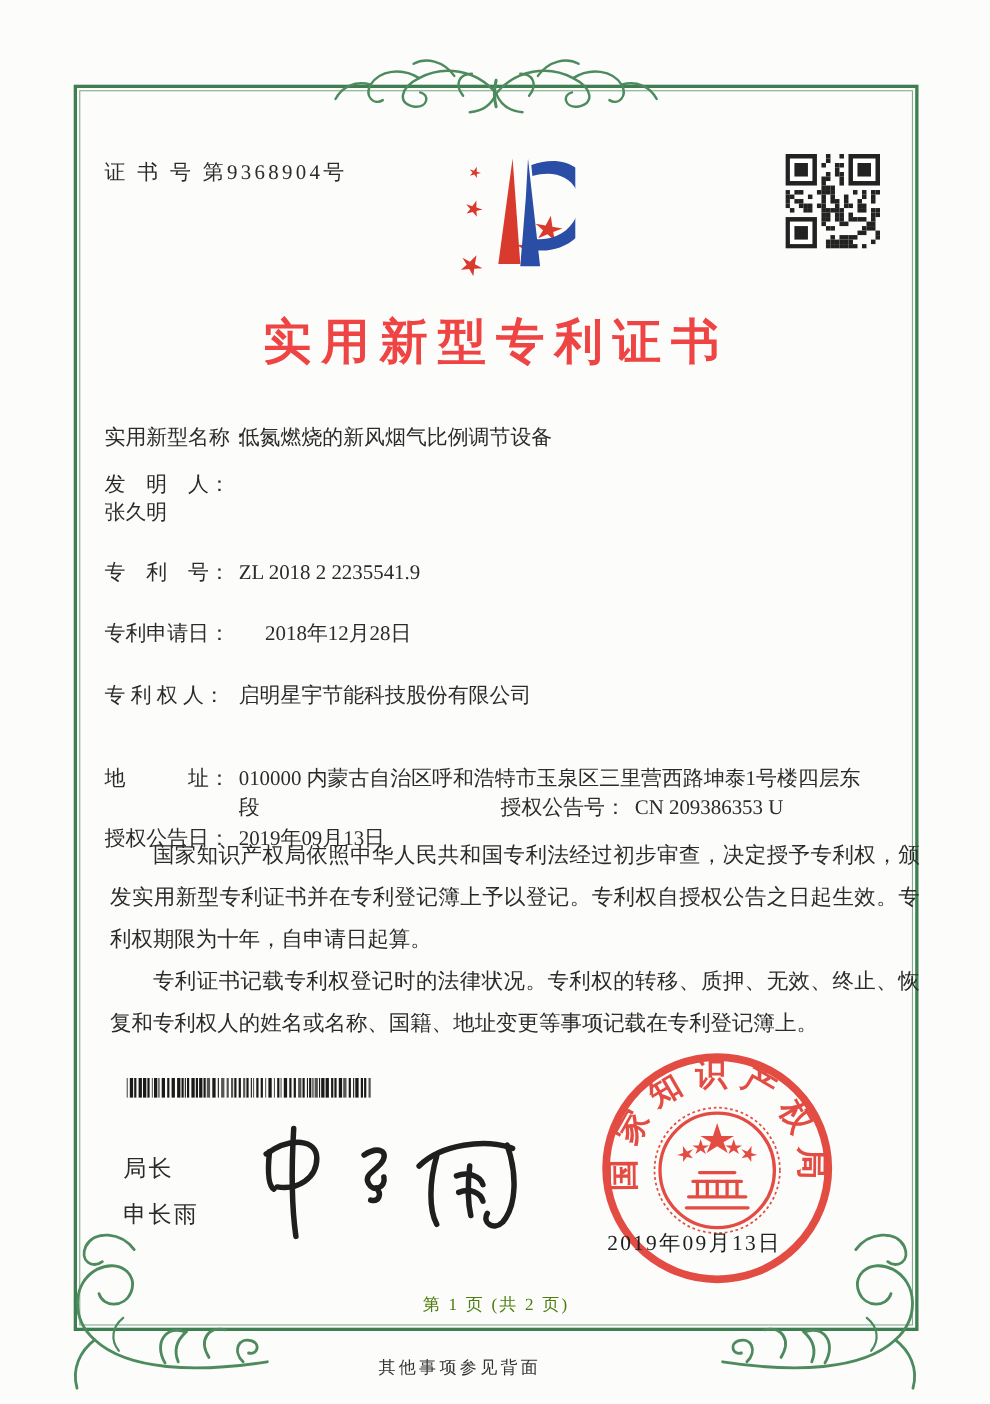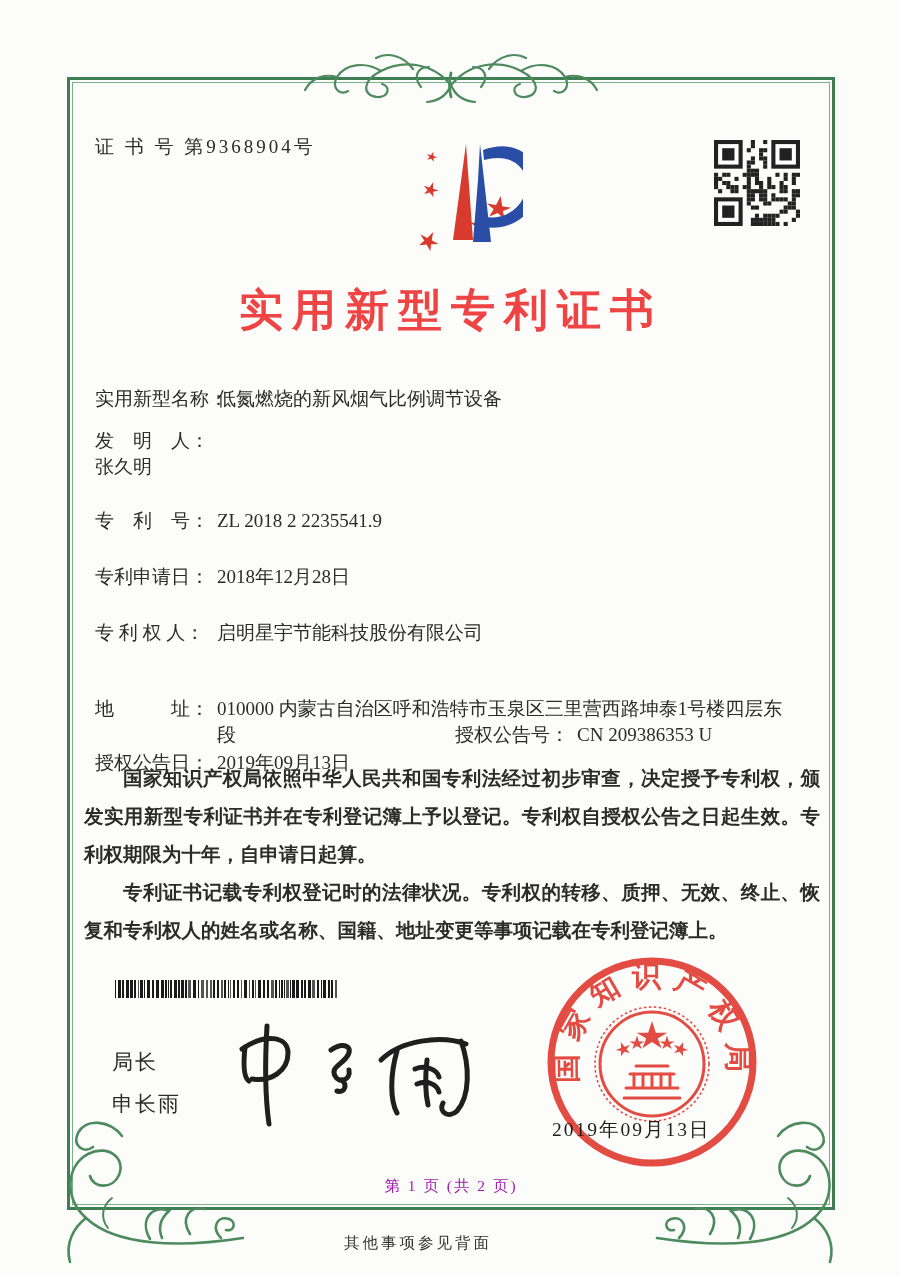--- a/index.html
+++ b/index.html
@@ -18,51 +18,51 @@
   
   .frame{left:67px;top:77px;width:768px;height:1133px;border:3px solid var(--green);}
   .frame-inner{position:absolute;inset:2px;border:1px solid var(--green-lt);}
 
   .ornament{pointer-events:none;}
   .orn-top{left:301px;top:47px;}
   .orn-bl{left:28px;top:1118px;}
   .orn-br{left:652px;top:1118px;transform:scaleX(-1);}
 
   
-  .cert-no{left:95px;top:134px;font-size:19px;letter-spacing:3px;}
+  .cert-no{left:95px;top:144px;font-size:19px;letter-spacing:3px;}
   .logo{left:383px;top:130px;}
   .qr{left:714px;top:140px;}
 
   .title{
     left:67px;top:281px;width:768px;text-align:center;
     font-size:44px;font-weight:700;letter-spacing:9px;color:#ef4444;
   }
 
   
   .field-row{left:95px;display:flex;font-size:19px;line-height:26px;}
   .field-label{width:122px;flex:none;white-space:pre;}
   .field-value{width:572px;}
   .row-1{top:386px;} .row-2{top:428px;flex-direction:column;} .row-3{top:508px;}
-  .row-4{top:564px;} .row-5{top:620px;} .row-6{top:696px;}
+  .row-4{top:564px;gap:24px;} .row-5{top:620px;} .row-6{top:696px;}
   .grant-row{left:95px;top:722px;display:flex;font-size:19px;line-height:26px;}
   .grant-date{width:360px;display:flex;margin-top:28px;}
   .grant-no{display:flex;}
 
   
-  .legal{left:84px;top:760px;width:736px;font-size:19.5px;line-height:38px;text-align:justify;font-weight:bold;}
+  .legal{left:100px;top:760px;width:736px;font-size:19.5px;line-height:38px;text-align:justify;}
   .legal p{text-indent:2em;}
 
   
   .barcode{left:115px;top:980px;}
   .officer-title{left:112px;top:1048px;font-size:21px;letter-spacing:2px;}
   .officer-name{left:112px;top:1090px;font-size:21px;letter-spacing:2px;}
   .signature{left:225px;top:1020px;}
   .seal{left:542px;top:952px;opacity:.93;}
   .seal-date{left:552px;top:1116px;font-size:19.5px;letter-spacing:2px;color:#1e1e1e;}
-  .page-no{left:67px;top:1176px;width:768px;text-align:center;font-size:15.5px;letter-spacing:2px;color:#a21caf;}
+  .page-no{left:67px;top:1176px;width:768px;text-align:center;font-size:15.5px;letter-spacing:2px;color:#4d7c0f;}
   .back-note{left:0;top:1233px;width:836px;text-align:center;font-size:15.5px;letter-spacing:3px;color:#333;}
 </style>
 </head>
 <body>
 
 <div class="abs frame">
   <div class="frame-inner"></div>
 </div>
 
 <svg class="abs ornament orn-top" width="300" height="62" viewBox="0 0 300 62">

